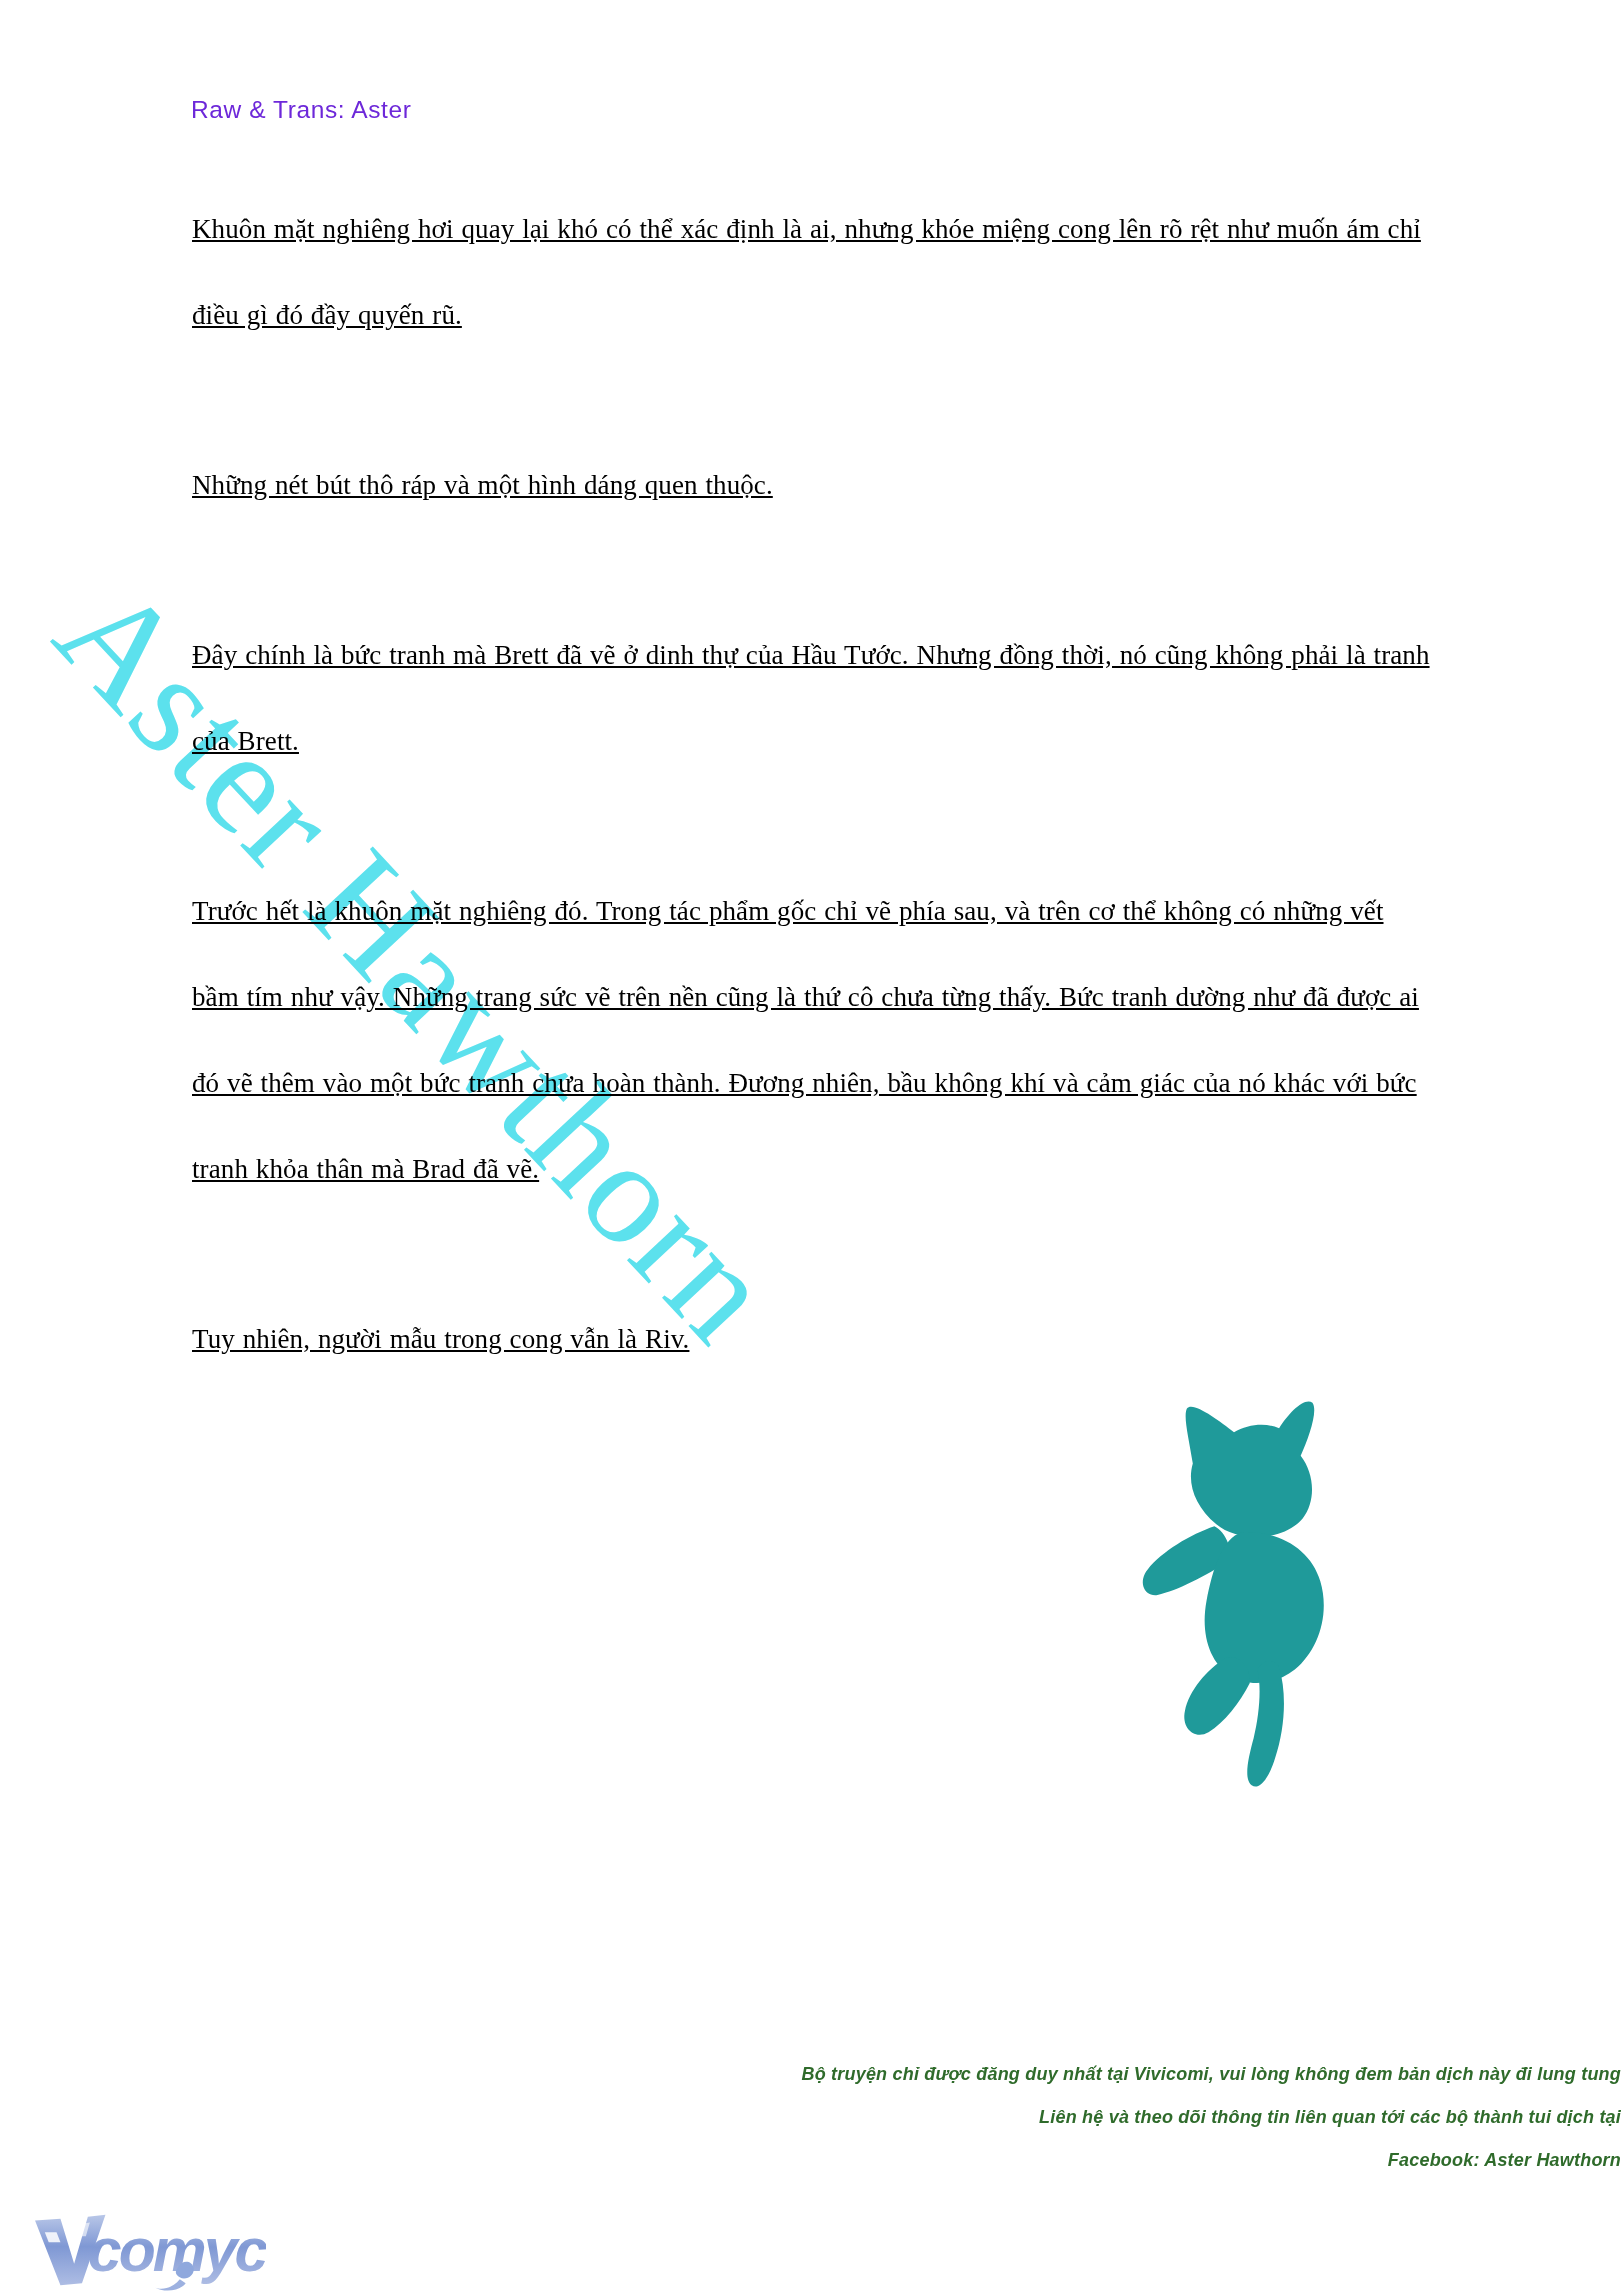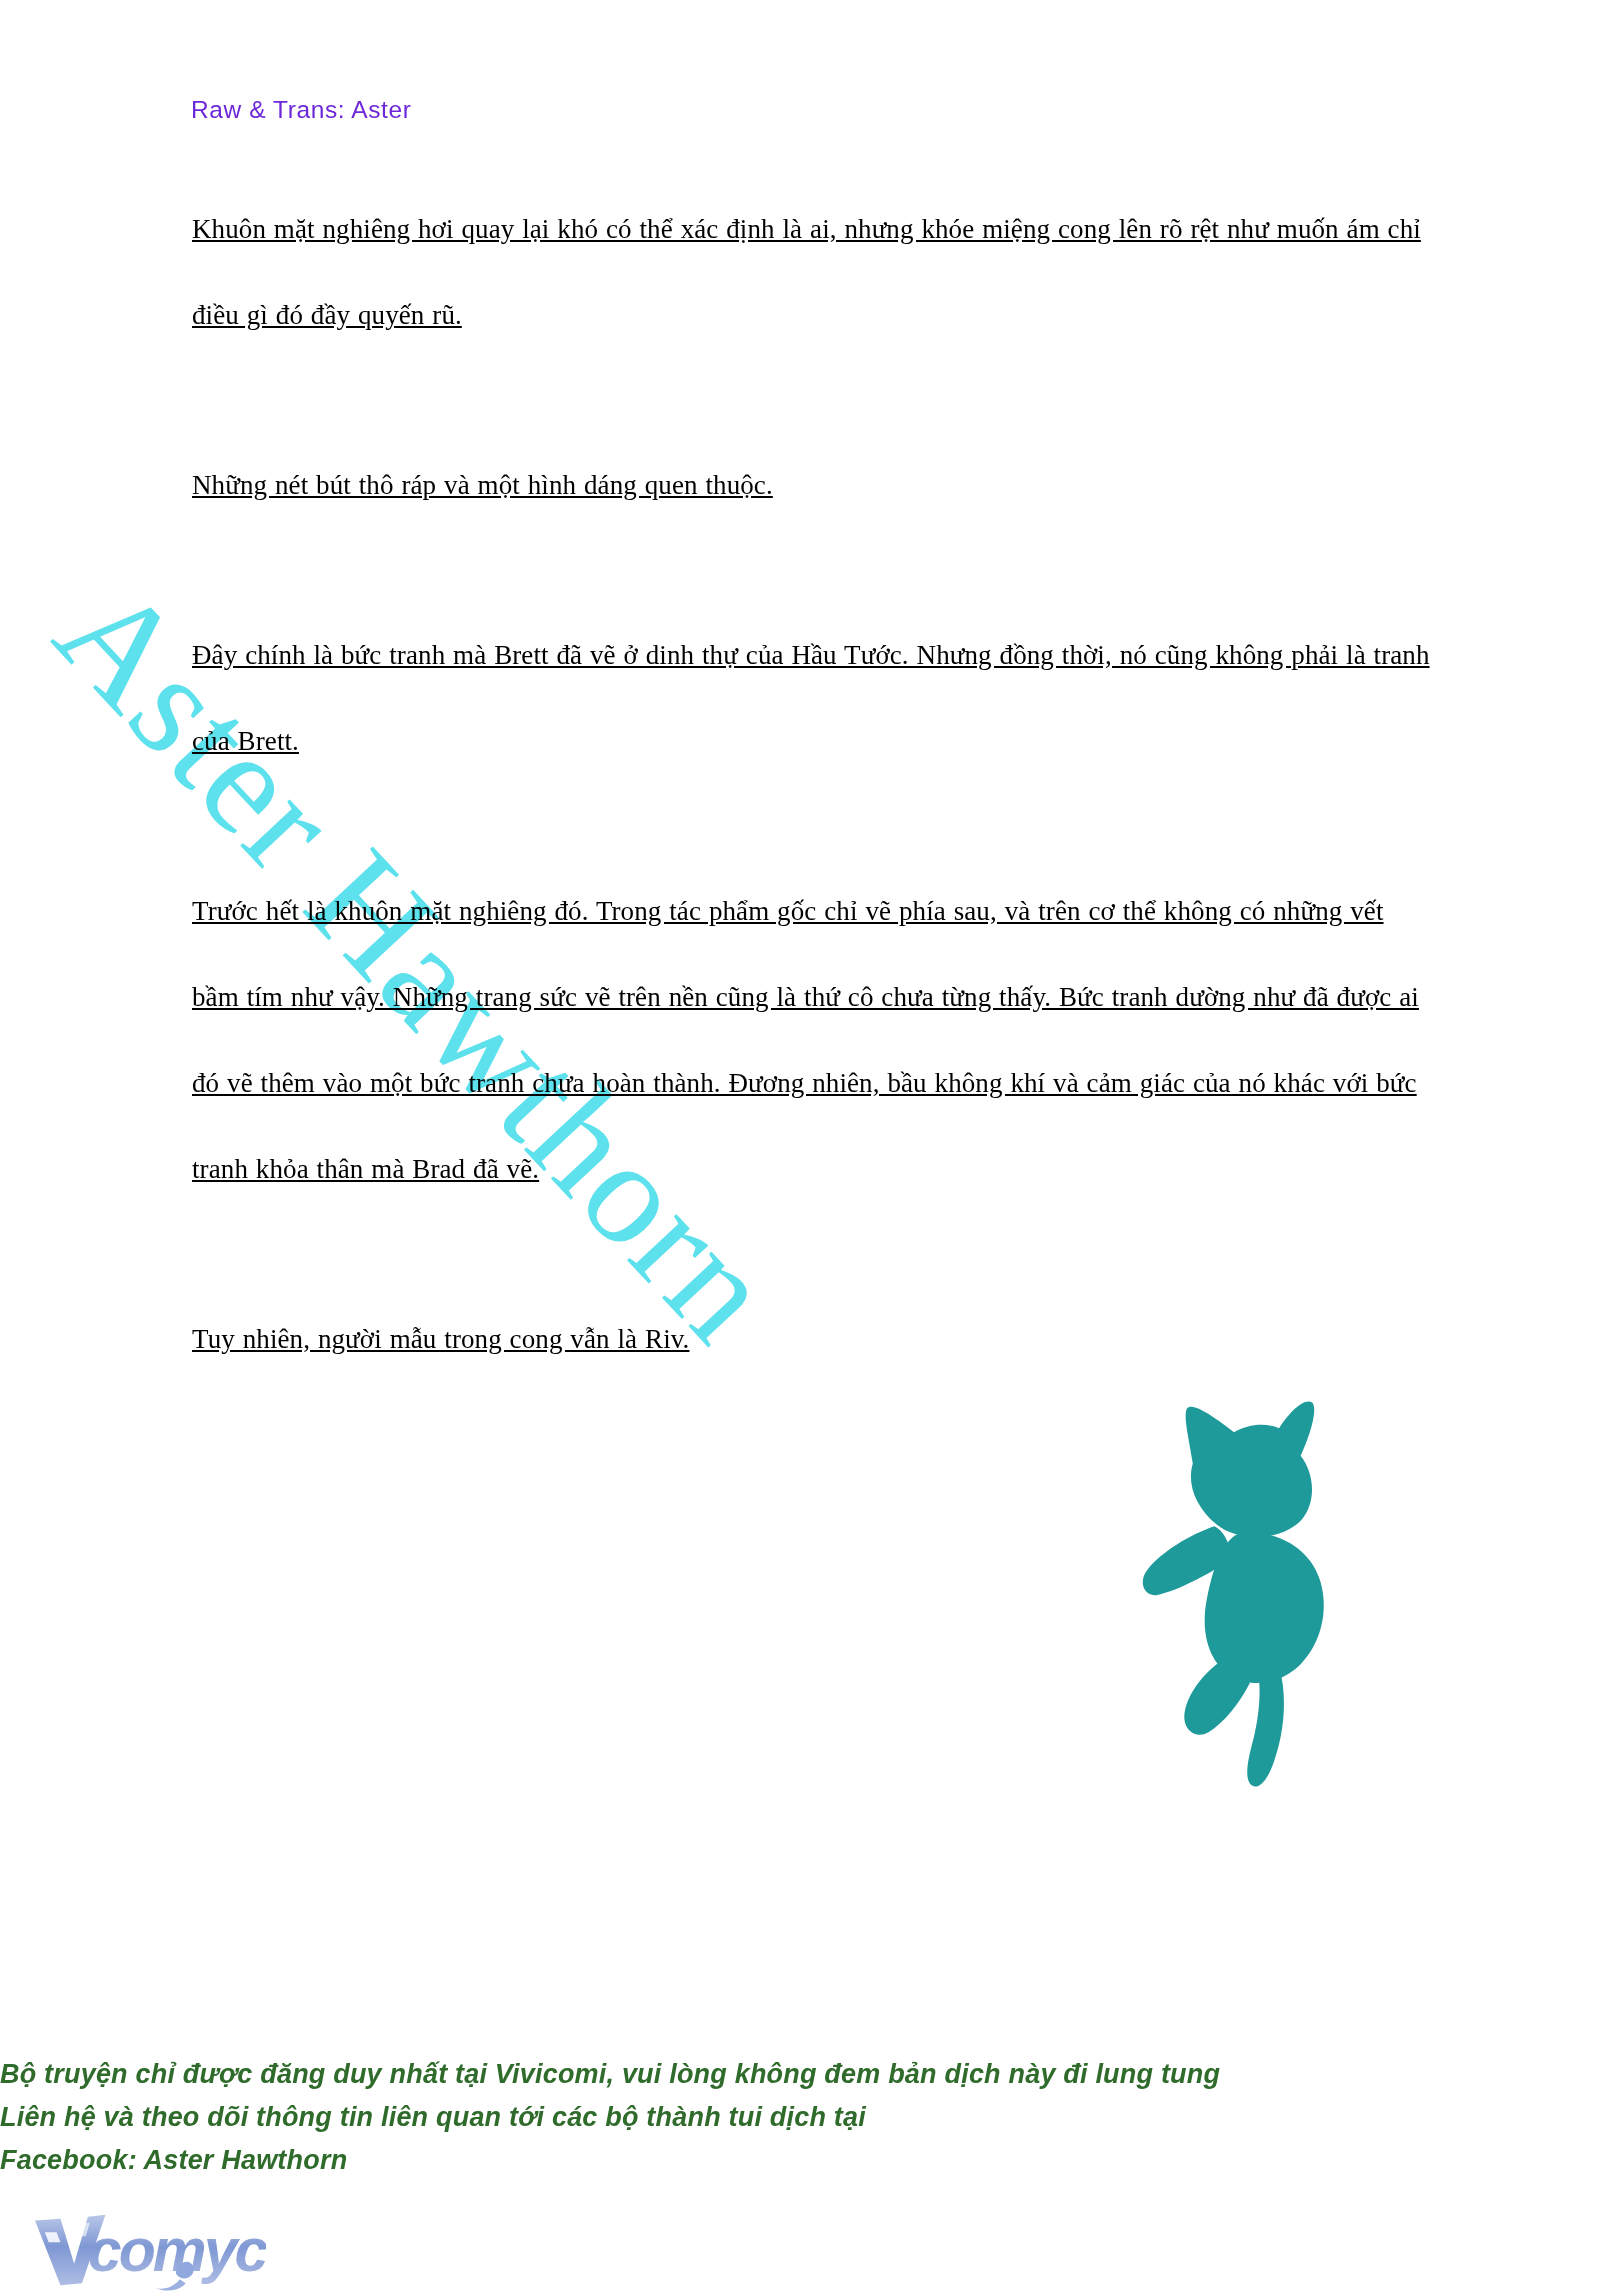--- a/index.html
+++ b/index.html
@@ -77,25 +77,25 @@
     pointer-events: none;
   }
   .mascot svg { display: block; width: 100%; height: 100%; }
 
   
   .footer-credit {
     position: absolute;
     left: 0;
     right: 0;
     top: 2053px;
-    text-align: left;
+    text-align: right;
     font-family: "Liberation Sans", "DejaVu Sans", sans-serif;
     font-weight: bold;
     font-style: italic;
-    font-size: 27px;
+    font-size: 18px;
     line-height: 43px;
     color: #2f6b2b;
     letter-spacing: 0.2px;
   }
   .footer-credit div { white-space: nowrap; }
 
   
   .site-logo {
     position: absolute;
     left: 31px;

